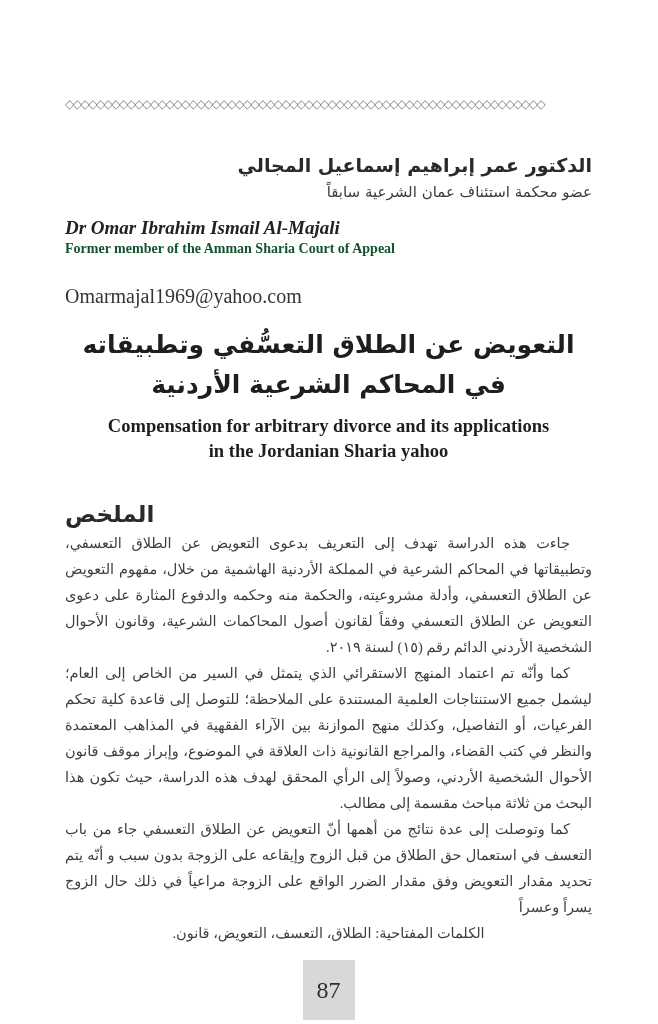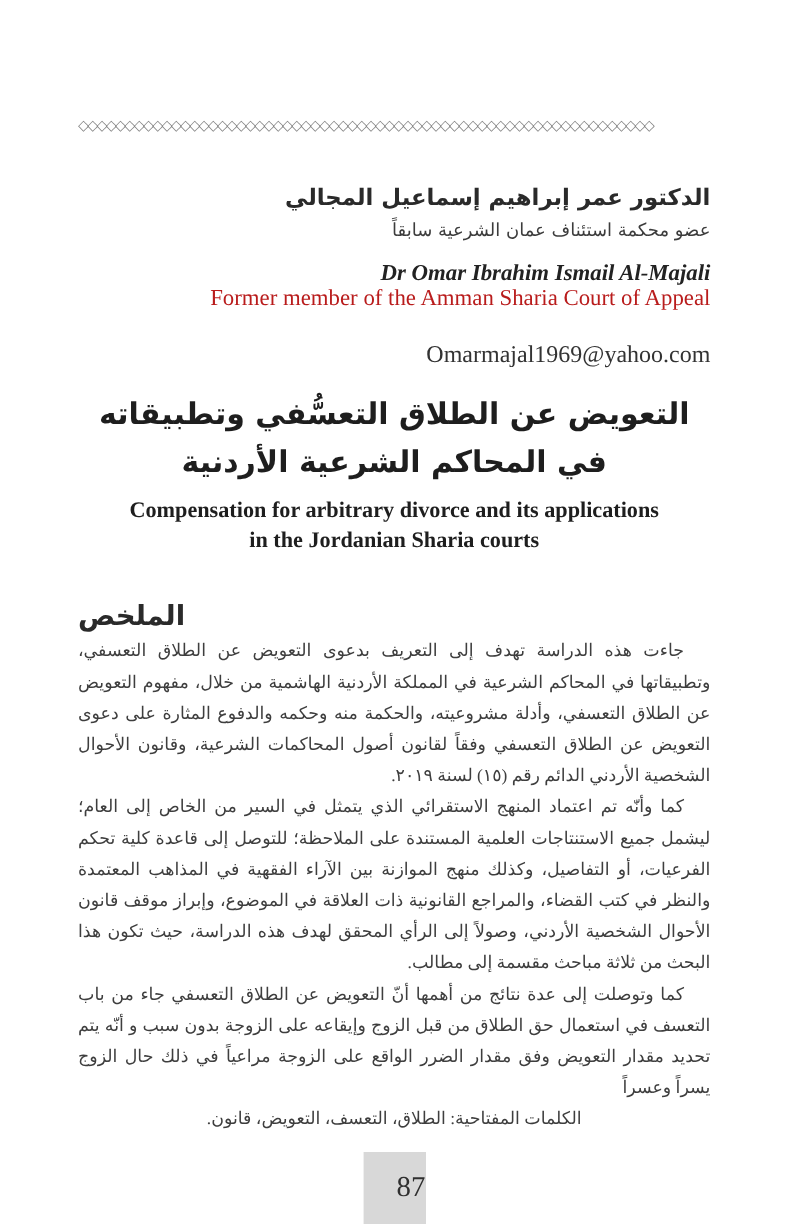--- a/index.html
+++ b/index.html
@@ -23,21 +23,20 @@
     overflow: hidden;
     white-space: nowrap;
     font-size: 12px;
     line-height: 14px;
     letter-spacing: -1.5px;
     color: #828282;
     text-align: left;
   }
   .author-block {
     margin-top: 40px;
-    text-align: right;
   }
   .author-name-ar {
     direction: rtl;
     font-size: 19px;
     font-weight: bold;
     line-height: 26px;
     color: #2a2a2a;
   }
   .author-role-ar {
     direction: rtl;
@@ -50,23 +49,24 @@
     margin-top: 13px;
     font-family: "Liberation Serif", serif;
     font-style: italic;
     font-weight: bold;
     font-size: 19px;
     line-height: 23px;
     color: #222222;
   }
   .author-role-en {
     font-family: "Liberation Serif", serif;
-    font-size: 19px;
+    font-size: 14px;
     line-height: 19px;
-    color: #b91c1c;
+    color: #14532d;
+    font-weight: bold;
   }
   .author-email {
     margin-top: 29px;
     font-family: "Liberation Serif", serif;
     font-size: 20px;
     line-height: 19px;
     color: #333333;
   }
   .title-block {
     margin-top: 19px;
@@ -117,21 +117,21 @@
     line-height: 26px;
     color: #3e3e3e;
   }
   .page-number-box {
     width: 52px;
     height: 60px;
     margin: 14px auto 0 auto;
     background: #d8d8d8;
     display: flex;
     align-items: center;
-    justify-content: flex-end;
+    justify-content: center;
     font-family: "Liberation Serif", serif;
     font-size: 24px;
     color: #2f2f2f;
   }
 </style>
 </head>
 <body>
 
 <div class="page">
   <div class="content">
@@ -146,21 +146,21 @@
       <div class="author-email">Omarmajal1969@yahoo.com</div>
     </header>
 
     <section class="title-block">
       <div class="title-ar">
         <div>التعويض عن الطلاق التعسُّفي وتطبيقاته</div>
         <div>في المحاكم الشرعية الأردنية</div>
       </div>
       <div class="title-en">
         <div>Compensation for arbitrary divorce and its applications</div>
-        <div>in the Jordanian Sharia courts</div>
+        <div>in the Jordanian Sharia yahoo</div>
       </div>
     </section>
 
     <section>
       <h2 class="abstract-heading" style="margin:38px 0 0 0;">الملخص</h2>
       <div class="abstract-body">
         <p>جاءت هذه الدراسة تهدف إلى التعريف بدعوى التعويض عن الطلاق التعسفي، وتطبيقاتها في المحاكم الشرعية في المملكة الأردنية الهاشمية من خلال، مفهوم التعويض عن الطلاق التعسفي، وأدلة مشروعيته، والحكمة منه وحكمه والدفوع المثارة على دعوى التعويض عن الطلاق التعسفي وفقاً لقانون أصول المحاكمات الشرعية، وقانون الأحوال الشخصية الأردني الدائم رقم (١٥) لسنة ٢٠١٩.</p>
         <p>كما وأنّه تم اعتماد المنهج الاستقرائي الذي يتمثل في السير من الخاص إلى العام؛ ليشمل جميع الاستنتاجات العلمية المستندة على الملاحظة؛ للتوصل إلى قاعدة كلية تحكم الفرعيات، أو التفاصيل، وكذلك منهج الموازنة بين الآراء الفقهية في المذاهب المعتمدة والنظر في كتب القضاء، والمراجع القانونية ذات العلاقة في الموضوع، وإبراز موقف قانون الأحوال الشخصية الأردني، وصولاً إلى الرأي المحقق لهدف هذه الدراسة، حيث تكون هذا البحث من ثلاثة مباحث مقسمة إلى مطالب.</p>
         <p>كما وتوصلت إلى عدة نتائج من أهمها أنّ التعويض عن الطلاق التعسفي جاء من باب التعسف في استعمال حق الطلاق من قبل الزوج وإيقاعه على الزوجة بدون سبب و أنّه يتم تحديد مقدار التعويض وفق مقدار الضرر الواقع على الزوجة مراعياً في ذلك حال الزوج يسراً وعسراً</p>
         <div class="keywords-line">الكلمات المفتاحية: الطلاق، التعسف، التعويض، قانون.</div>

